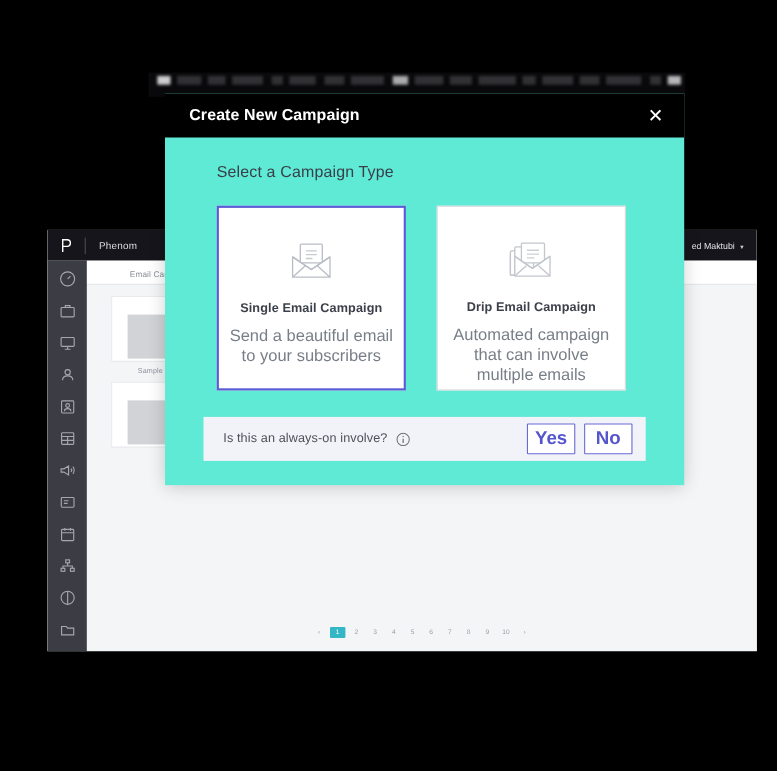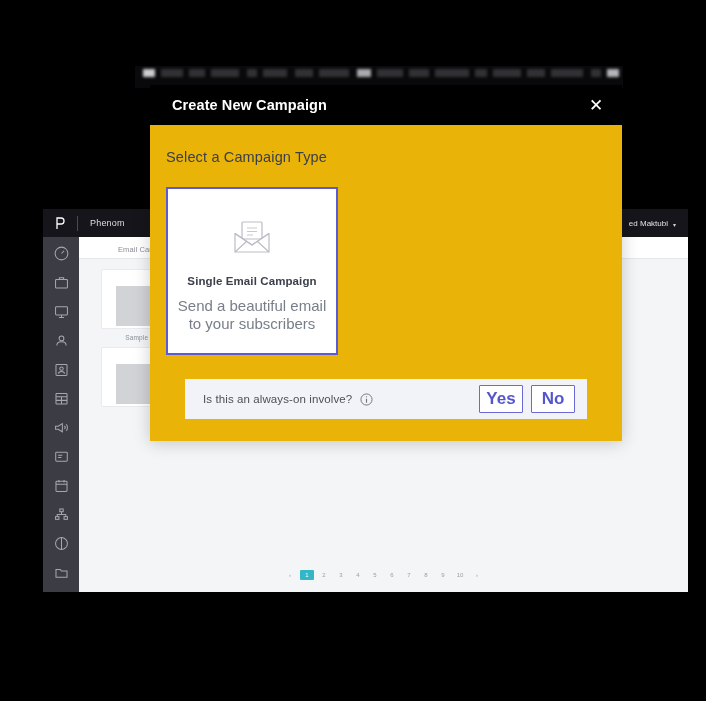--- a/index.html
+++ b/index.html
@@ -222,21 +222,21 @@
     filter: blur(1.4px);
   }
 
   
   #modal {
     position: absolute;
     left: 150px;
     top: 85px;
     width: 472px;
     height: 356px;
-    background: #eab308;
+    background: #5eead4;
     box-shadow: 0 2px 16px rgba(0,0,0,0.20);
   }
   #modal-header {
     height: 40px;
     background: #000000;
     display: flex;
     align-items: center;
     padding: 0 17px 0 22px;
     box-sizing: border-box;
   }
@@ -252,21 +252,21 @@
     font-size: 17px;
     line-height: 1;
     cursor: pointer;
     width: 18px;
     height: 18px;
     display: flex;
     align-items: center;
     justify-content: center;
   }
   #modal-body {
-    padding: 24px 35px 0 16px;
+    padding: 24px 35px 0 47px;
     box-sizing: border-box;
   }
   #section-title {
     font-size: 14.5px;
     color: #3a3f4a;
     letter-spacing: 0.15px;
     margin-bottom: 22px;
   }
   #card-row {
     display: flex;
@@ -560,20 +560,36 @@
             <path d="M16 10h10M16 13.5h10M16 17h6" stroke="#c6cad1"></path>
             <path d="M4 15.5 L21 27 L38 15.5 V34 H4 Z" fill="#ffffff"></path>
             <path d="M4 15.5 L21 27 L38 15.5"></path>
             <path d="M4 34 L15.5 23.5M38 34 L26.5 23.5"></path>
           </svg>
         </div>
         <div class="card-title">Single Email Campaign</div>
         <div class="card-desc">Send a beautiful email to your subscribers</div>
       </div>
 
+      <div class="type-card">
+        <div class="card-icon">
+          <svg width="44" height="40" viewBox="0 0 44 40" fill="none" stroke="#c2c6cd" stroke-width="1.2" stroke-linejoin="round">
+            <path d="M3 14 L3 33 L6.5 33" fill="#ffffff"></path>
+            <rect x="3" y="11" width="16" height="22" rx="1" fill="#ffffff"></rect>
+            <rect x="7" y="7.5" width="17" height="24" rx="1" fill="#ffffff"></rect>
+            <rect x="13" y="4" width="21" height="18" rx="1" fill="#ffffff"></rect>
+            <path d="M18 10.5h11M18 14h11M18 17.5h7" stroke="#ccd0d6"></path>
+            <path d="M7 16 L23 27 L39 16 V34 H7 Z" fill="#ffffff"></path>
+            <path d="M7 16 L23 27 L39 16"></path>
+            <path d="M7 34 L17.5 24.5M39 34 L28.5 24.5"></path>
+          </svg>
+        </div>
+        <div class="card-title">Drip Email Campaign</div>
+        <div class="card-desc">Automated campaign that can involve multiple emails</div>
+      </div>
 
     </div>
   </div>
 
   <div id="alwayson-bar">
     <span id="alwayson-label">Is this an always-on involve?</span>
     <span id="alwayson-info">
       <svg width="13" height="13" viewBox="0 0 14 14" fill="none" stroke="#6b7078" stroke-width="1">
         <circle cx="7" cy="7" r="6"></circle>
           <path d="M7 6.2v4.2" stroke-width="1.2"></path>

